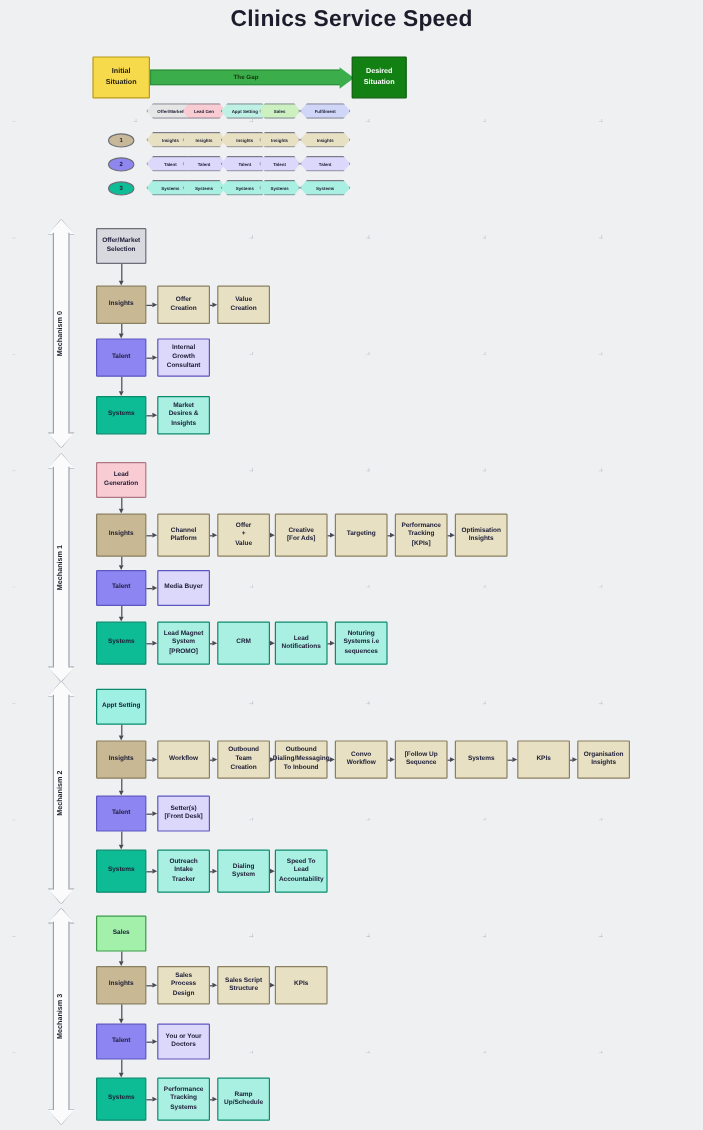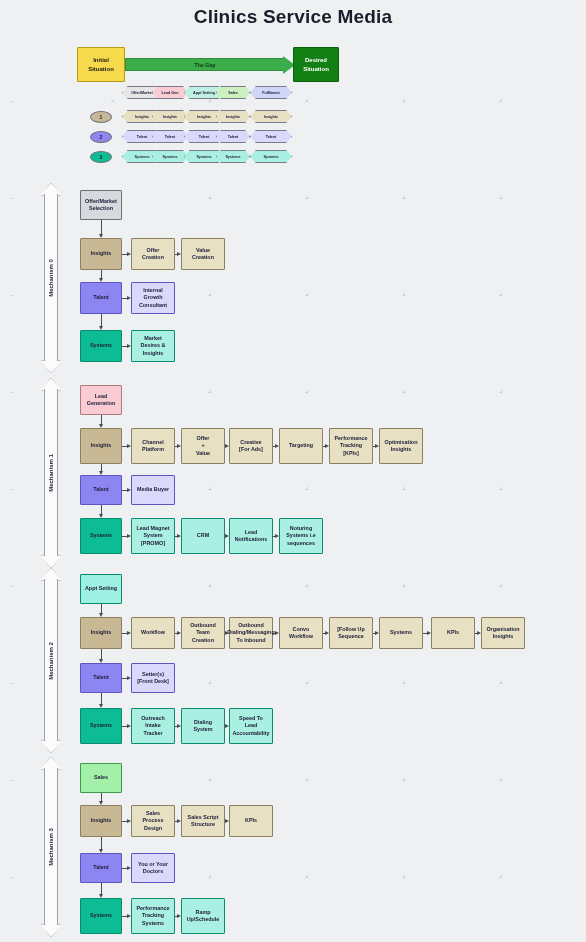--- a/index.html
+++ b/index.html
@@ -131,21 +131,21 @@
     position:absolute; left:50%; top:50%;
     transform:translate(-50%,-50%) rotate(-90deg);
     white-space:nowrap; font-size:6px; font-weight:bold; color:#1d1d2e;
   }
 </style>
 </head>
 <body>
 
 <div class="gridmask"></div>
 <div class="canvas" id="canvas">
-  <div class="title">Clinics Service Media</div>
+  <div class="title">Clinics Service Speed</div>
 <div class="node init big" style="left: 77px; top: 47px; width: 48px; height: 35px;">Initial
 Situation</div>
     <div class="gapbar" style="left: 125px; top: 58px; width: 160px; height: 13px;">The Gap</div>
     <div class="gaphead" style="left: 283px; top: 55.5px;"></div>
     <div class="node desired big" style="left: 293px; top: 47px; width: 46px; height: 35px;">Desired
 Situation</div>
     <div class="chev c-gray" style="left: 122px; top: 86px; width: 40px; background: rgb(230, 230, 230);">Offer/Market</div>
     <div class="chev c-pink" style="left: 152px; top: 86px; width: 36px; background: rgb(249, 204, 212);">Lead Gen</div>
     <div class="chev c-teal" style="left: 184px; top: 86px; width: 40px; background: rgb(191, 240, 228);">Appt Setting</div>
     <div class="chev c-green" style="left: 216px; top: 86px; width: 34px; background: rgb(205, 240, 192);">Sales</div>

